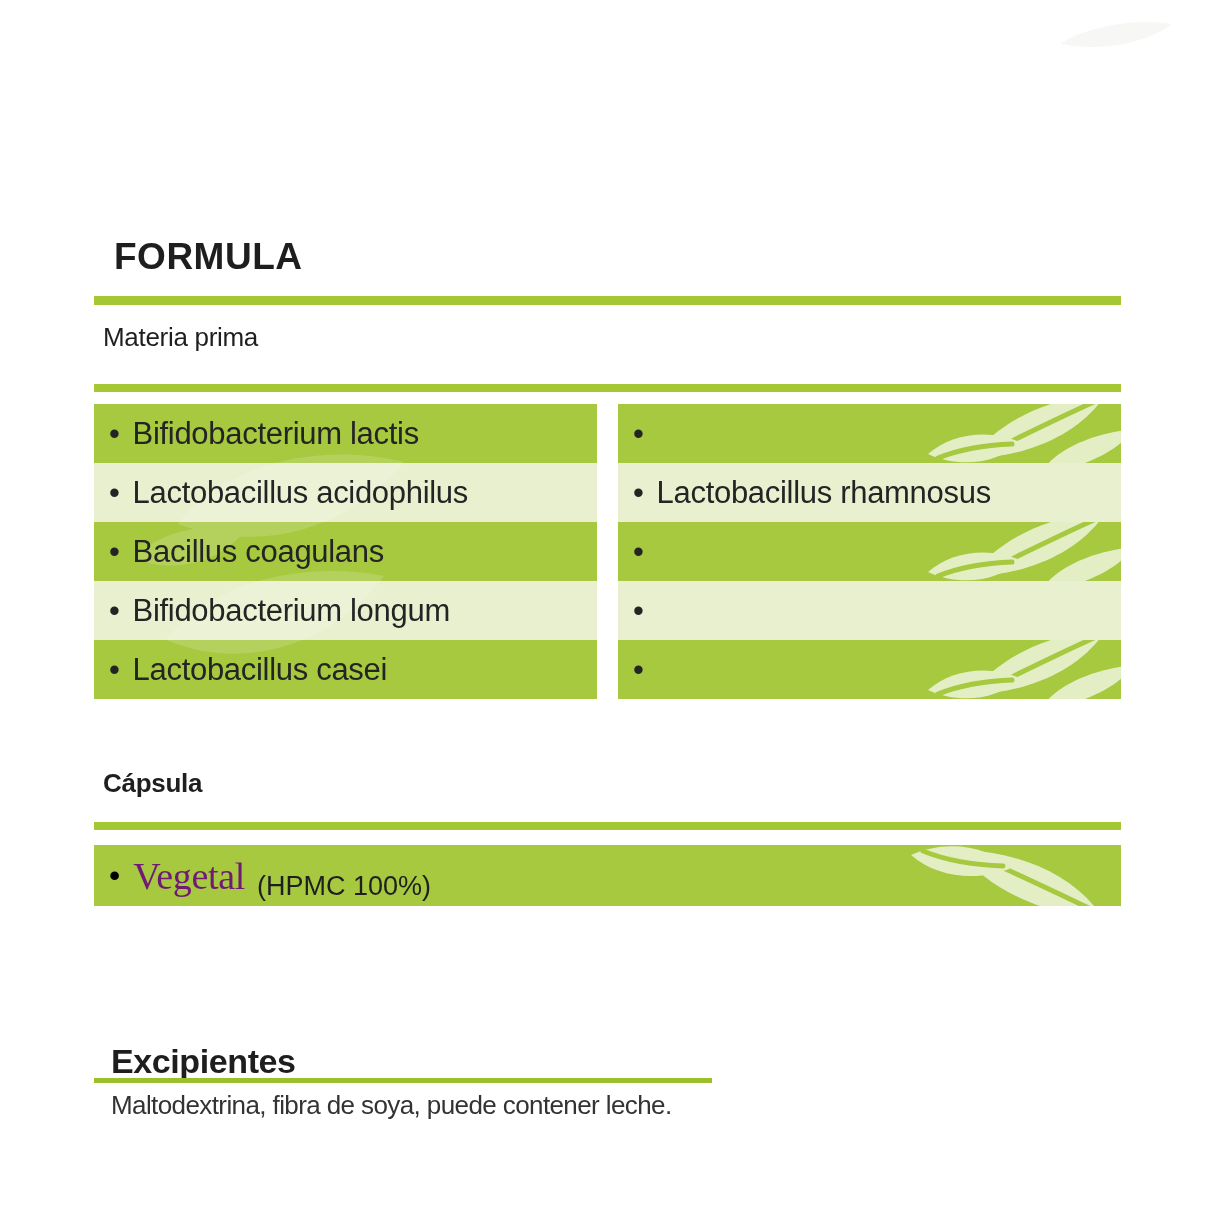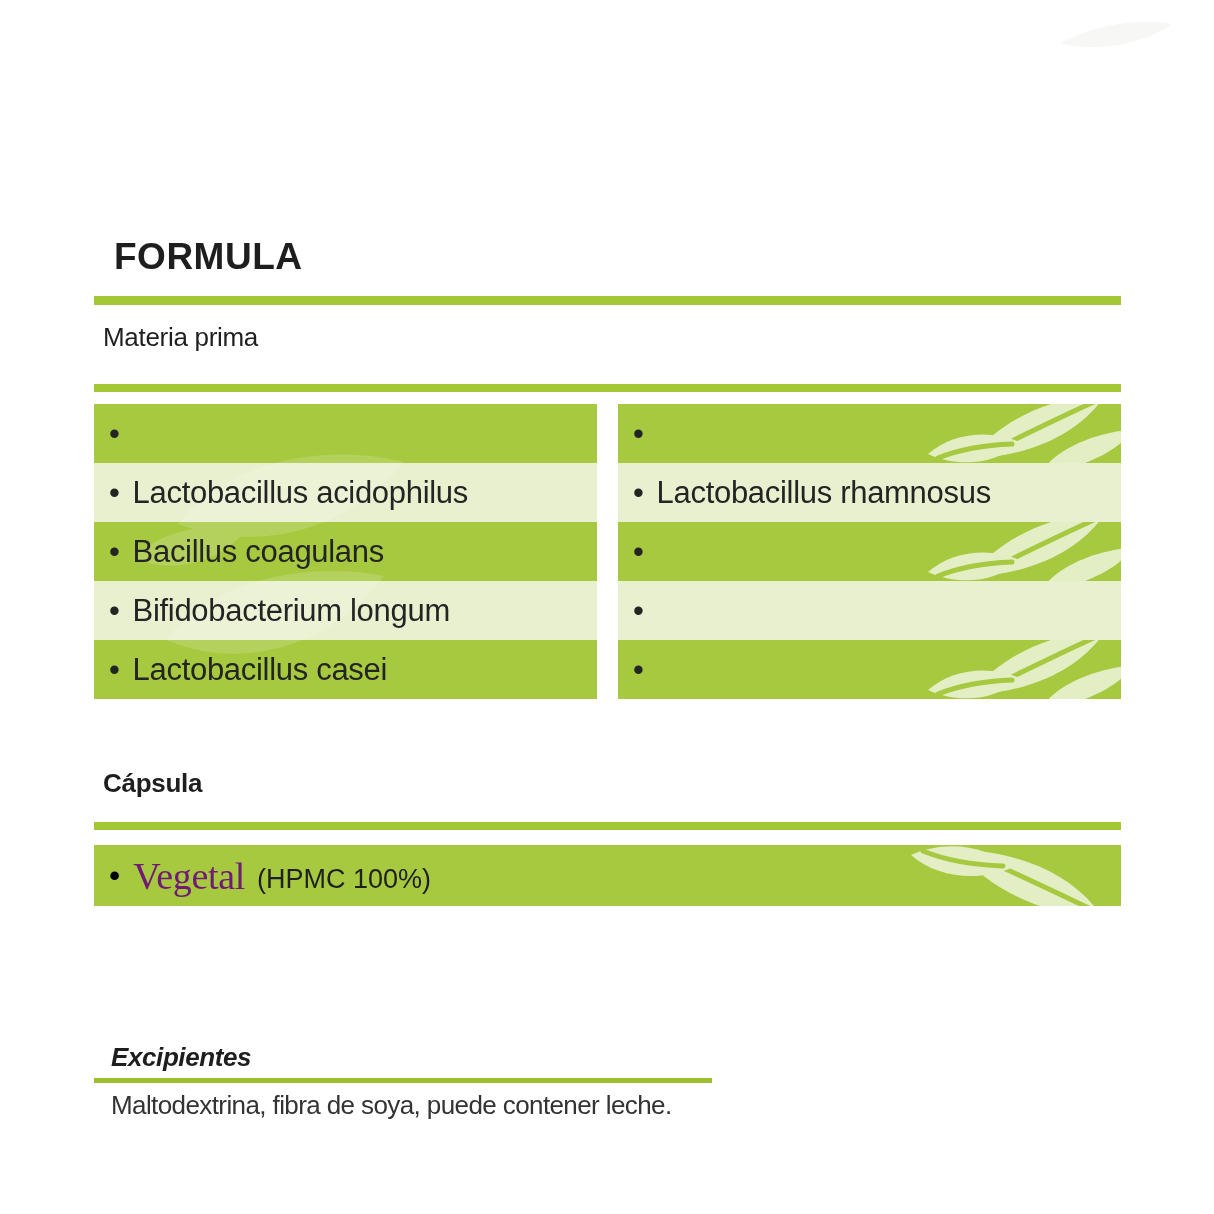--- a/index.html
+++ b/index.html
@@ -37,27 +37,27 @@
 
   .col-watermark{position:absolute;left:0;top:0;width:503px;height:295px;
                  z-index:1;pointer-events:none;}
 
   
   .veg-bar{position:absolute;left:94px;top:845px;width:1027px;height:61px;
            background:#a6c93f;display:flex;align-items:center;overflow:hidden;
            box-sizing:border-box;padding-left:15px;}
   .veg-bar .bullet{font-size:32px;}
   .veg-name{position:relative;z-index:2;font-size:38px;letter-spacing:-.3px;color:#701a75;font-family:Liberation Serif, serif;}
-  .veg-note{position:relative;z-index:2;font-size:27px;margin-left:12px;top:4px;color:#1f1f1f;}
+  .veg-note{position:relative;z-index:2;font-size:27px;margin-left:12px;top:11px;color:#1f1f1f;}
   .veg-leaves{position:absolute;right:0;top:0;width:250px;height:61px;z-index:1;
               transform:scaleY(-1);}
 
   
   .h-excip{position:absolute;left:94px;top:1042px;margin:0;padding-left:17px;
-           font-size:26px;font-weight:700;letter-spacing:-.4px;color:#1e1e1e;font-style:italic;}
+           font-size:34px;font-weight:700;letter-spacing:-.4px;color:#1e1e1e;}
   .excip-text{position:absolute;left:94px;top:1090px;margin:0;padding-left:17px;
               font-size:26px;letter-spacing:-.6px;color:#333333;}
 
   
   .corner-leaf{position:absolute;left:1022px;top:14px;width:170px;height:44px;opacity:.55;}
 </style>
 </head>
 <body>
 
 <div class="page">
@@ -70,20 +70,21 @@
   <div class="rule rule-1"></div>
 
   <h2 class="h-section h-materia">Materia prima</h2>
   <div class="rule rule-2"></div>
 
   <div class="grid">
 
     <div class="col">
       <div class="row">
         <span class="bullet">•</span>
+        <span class="row-label">Bifidobacterium lactis</span>
       </div>
       <div class="row">
         <span class="bullet">•</span>
         <span class="row-label">Lactobacillus acidophilus</span>
       </div>
       <div class="row">
         <span class="bullet">•</span>
         <span class="row-label">Bacillus coagulans</span>
       </div>
       <div class="row">

